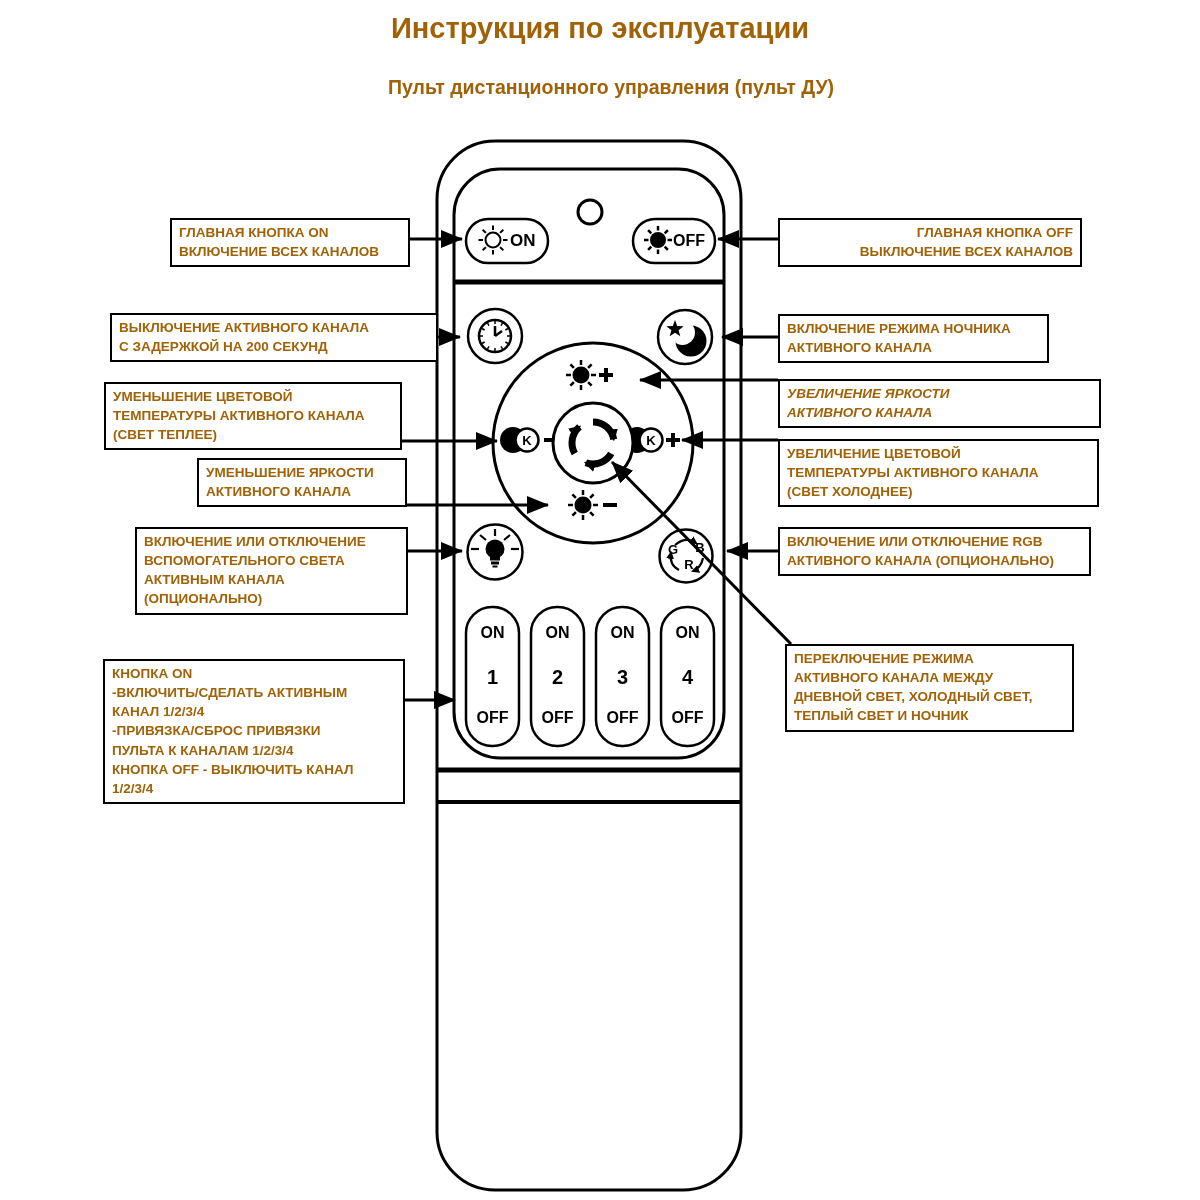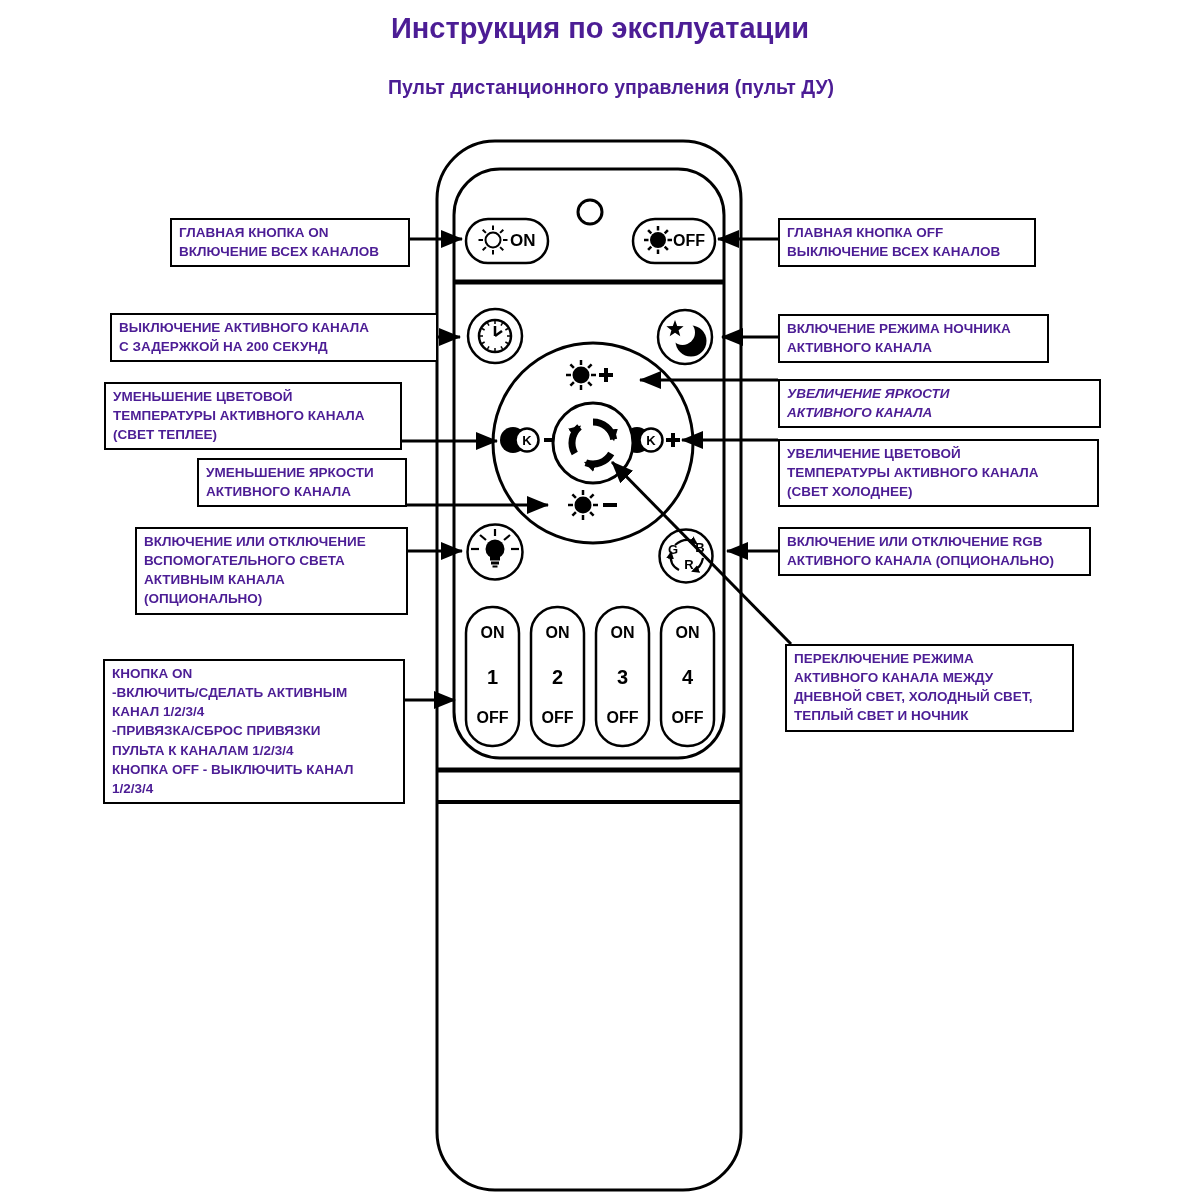--- a/index.html
+++ b/index.html
@@ -1,17 +1,17 @@
 <!DOCTYPE html>
 <html><head>
 <meta charset="utf-8">
 <style>
   html,body{margin:0;padding:0;background:#fff;}
   .canvas{position:relative;width:1200px;height:1200px;background:#fff;
-          font-family:"Liberation Sans",sans-serif;color:#4c1d95;overflow:hidden;}
+          font-family:"Liberation Sans",sans-serif;color:#a16207;overflow:hidden;}
   .title{position:absolute;left:0;top:12px;width:1200px;text-align:center;
          font-size:29px;font-weight:bold;letter-spacing:0;}
   .subtitle{position:absolute;left:0;top:76px;width:1200px;text-align:center;
          font-size:19.5px;font-weight:bold;padding-left:11px;}
   .callout{position:absolute;border:2px solid #000;background:#fff;
          padding:3px 7px 4px 7px;font-size:13.5px;font-weight:bold;
          line-height:1.42;white-space:pre-line;box-sizing:border-box;}
   svg text{font-family:"Liberation Sans",sans-serif;font-weight:bold;fill:#000;}
   .diagram{position:absolute;left:0;top:0;}
 </style>
@@ -260,21 +260,21 @@
 АКТИВНЫМ КАНАЛА
 (ОПЦИОНАЛЬНО)</div>
   <div class="callout" style="left:103px;top:659px;width:302px;">КНОПКА ON
 -ВКЛЮЧИТЬ/СДЕЛАТЬ АКТИВНЫМ
 КАНАЛ 1/2/3/4
 -ПРИВЯЗКА/СБРОС ПРИВЯЗКИ
 ПУЛЬТА К КАНАЛАМ 1/2/3/4
 КНОПКА OFF - ВЫКЛЮЧИТЬ КАНАЛ
 1/2/3/4</div>
 
-  <div class="callout" style="left:778px;top:218px;width:258px;">ГЛАВНАЯ КНОПКА OFF
+  <div class="callout" style="left:778px;top:218px;width:304px;text-align:right;">ГЛАВНАЯ КНОПКА OFF
 ВЫКЛЮЧЕНИЕ ВСЕХ КАНАЛОВ</div>
   <div class="callout" style="left:778px;top:314px;width:271px;">ВКЛЮЧЕНИЕ РЕЖИМА НОЧНИКА
 АКТИВНОГО КАНАЛА</div>
   <div class="callout" style="left:778px;top:379px;width:323px;font-style:italic;">УВЕЛИЧЕНИЕ ЯРКОСТИ
 АКТИВНОГО КАНАЛА</div>
   <div class="callout" style="left:778px;top:439px;width:321px;">УВЕЛИЧЕНИЕ ЦВЕТОВОЙ
 ТЕМПЕРАТУРЫ АКТИВНОГО КАНАЛА
 (СВЕТ ХОЛОДНЕЕ)</div>
   <div class="callout" style="left:785px;top:644px;width:289px;">ПЕРЕКЛЮЧЕНИЕ РЕЖИМА
 АКТИВНОГО КАНАЛА МЕЖДУ

